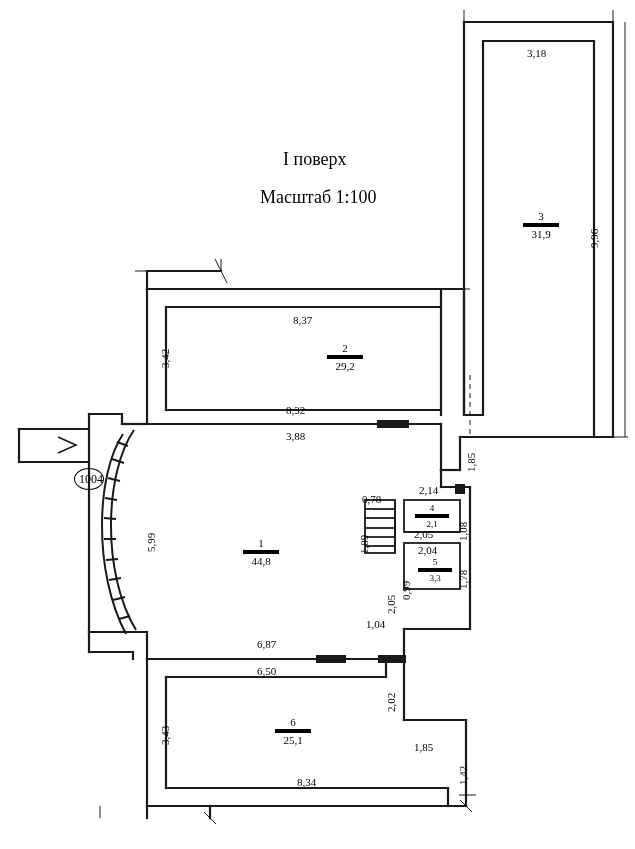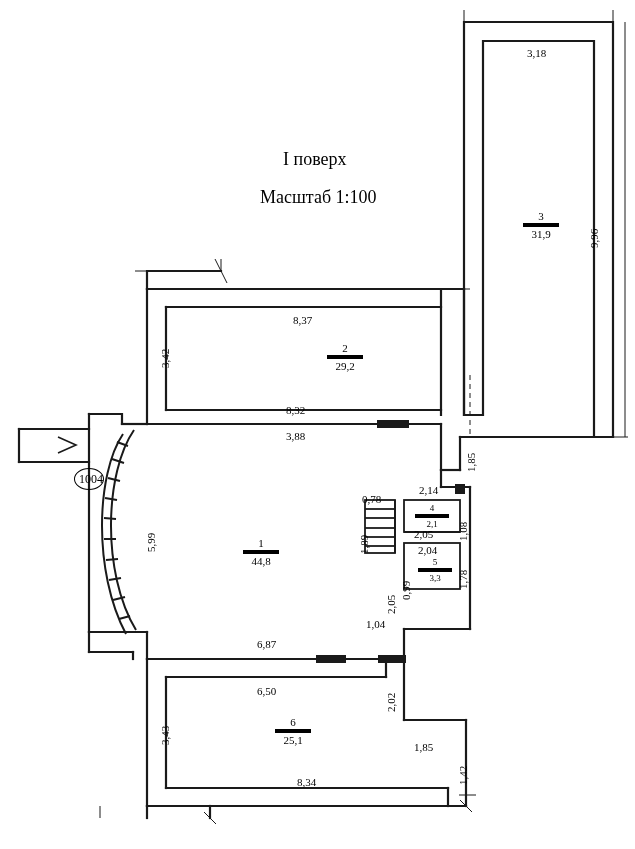--- a/index.html
+++ b/index.html
@@ -230,21 +230,21 @@
 <div class="txt dim" style="left:527px; top:48px;">3,18</div>
 <div class="txt dim" style="left:293px; top:315px;">8,37</div>
 <div class="txt dim" style="left:286px; top:405px;">8,32</div>
 <div class="txt dim" style="left:286px; top:431px;">3,88</div>
 <div class="txt dim" style="left:362px; top:494px;">0,78</div>
 <div class="txt dim" style="left:419px; top:485px;">2,14</div>
 <div class="txt dim" style="left:414px; top:529px;">2,05</div>
 <div class="txt dim" style="left:418px; top:545px;">2,04</div>
 <div class="txt dim" style="left:366px; top:583px;margin-top:36px;">1,04</div>
 <div class="txt dim" style="left:257px; top:639px;">6,87</div>
-<div class="txt dim" style="left:257px; top:666px;margin-top:20px;">6,50</div>
+<div class="txt dim" style="left:257px; top:666px;">6,50</div>
 <div class="txt dim" style="left:297px; top:777px;">8,34</div>
 <div class="txt dim" style="left:414px; top:742px;">1,85</div>
 
 <div class="txt dim vert" style="left:589px; top:248px;">9,96</div>
 <div class="txt dim vert" style="left:466px; top:472px;">1,85</div>
 <div class="txt dim vert" style="left:160px; top:368px;">3,42</div>
 <div class="txt dim vert" style="left:146px; top:552px;">5,99</div>
 <div class="txt dim vert" style="left:359px; top:554px;">1,89</div>
 <div class="txt dim vert" style="left:458px; top:541px;">1,08</div>
 <div class="txt dim vert" style="left:458px; top:589px;">1,78</div>

